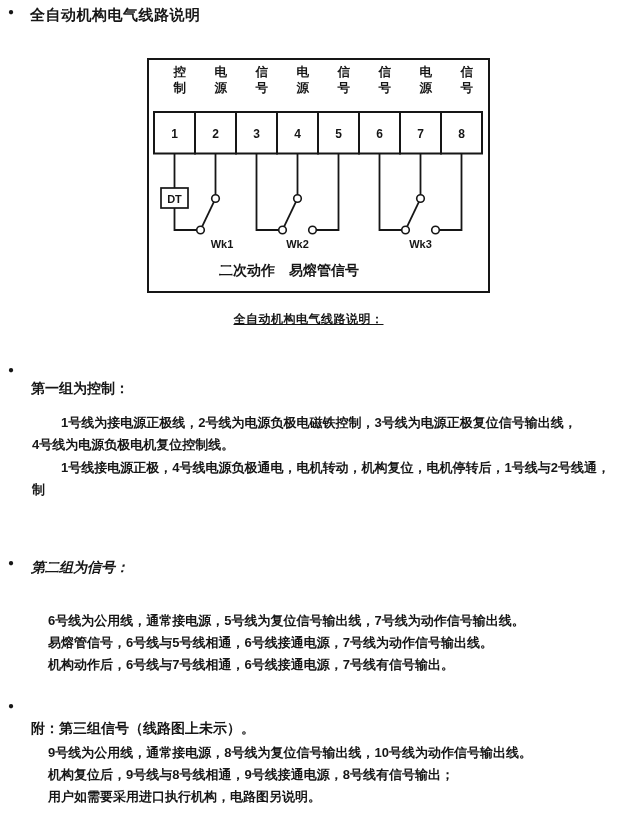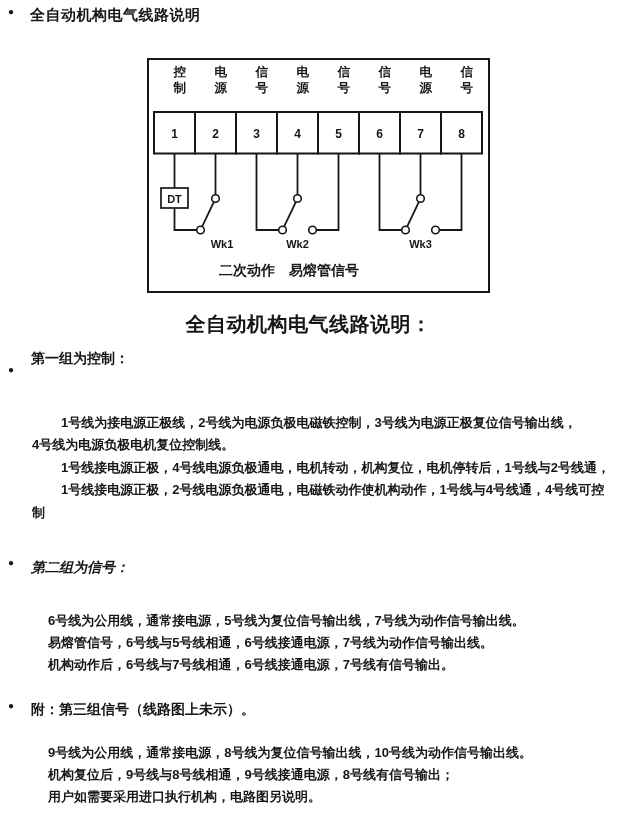--- a/index.html
+++ b/index.html
@@ -29,21 +29,21 @@
     position:absolute;top:7px;width:2px;
     font-size:12.5px;line-height:15.5px;
     text-align:center;word-break:break-all;white-space:normal;
   }
   .diagram-caption{
     position:absolute;left:0;top:204px;width:284px;
     text-align:center;font-size:14px;white-space:nowrap;
   }
   .center-heading{
     position:absolute;left:0;top:311px;width:617px;
-    text-align:center;font-size:20px;letter-spacing:0.5px;white-space:nowrap;
+    text-align:center;font-size:12px;letter-spacing:0.5px;white-space:nowrap;text-decoration:underline;
   }
   .section-header{
     position:absolute;left:31px;
     font-size:14px;white-space:nowrap;
   }
   .lines{
     position:absolute;left:32px;right:10px;
     font-size:13px;
   }
   .lines .line{white-space:nowrap;}
@@ -136,38 +136,37 @@
     <div class="vlabel" style="left:231.5px">信号</div>
     <div class="vlabel" style="left:272.5px">电源</div>
     <div class="vlabel" style="left:313.5px">信号</div>
 
     <div class="diagram-caption">二次动作　易熔管信号</div>
   </div>
 
   <div class="center-heading">全自动机构电气线路说明：</div>
 
   <span class="bullet" style="top:365px;">●</span>
-  <div class="section-header" style="top:350px;">第一组为控制：</div>
+  <div class="section-header" style="top:380px;">第一组为控制：</div>
   <div class="lines s1">
     <div class="line first">1号线为接电源正极线，2号线为电源负极电磁铁控制，3号线为电源正极复位信号输出线，</div>
     <div class="line">4号线为电源负极电机复位控制线。</div>
     <div class="line first">1号线接电源正极，4号线电源负极通电，电机转动，机构复位，电机停转后，1号线与2号线通，</div>
-    <div class="line first">1号线接电源正极，2号线电源负极通电，电磁铁动作使机构动作，1号线与4号线通，4号线可控</div>
     <div class="line">制</div>
   </div>
 
   <span class="bullet" style="top:558px;">●</span>
   <div class="section-header" style="top:559px;font-style:italic;">第二组为信号：</div>
   <div class="lines s2">
     <div class="line block">6号线为公用线，通常接电源，5号线为复位信号输出线，7号线为动作信号输出线。</div>
     <div class="line block">易熔管信号，6号线与5号线相通，6号线接通电源，7号线为动作信号输出线。</div>
     <div class="line block">机构动作后，6号线与7号线相通，6号线接通电源，7号线有信号输出。</div>
   </div>
 
   <span class="bullet" style="top:701px;">●</span>
-  <div class="section-header" style="top:701px;text-align:center;">附：第三组信号（线路图上未示）。</div>
+  <div class="section-header" style="top:720px;text-align:center;">附：第三组信号（线路图上未示）。</div>
   <div class="lines s3">
     <div class="line block">9号线为公用线，通常接电源，8号线为复位信号输出线，10号线为动作信号输出线。</div>
     <div class="line block">机构复位后，9号线与8号线相通，9号线接通电源，8号线有信号输出；</div>
     <div class="line block">用户如需要采用进口执行机构，电路图另说明。</div>
   </div>
 
 </div>
 
 </body></html>

